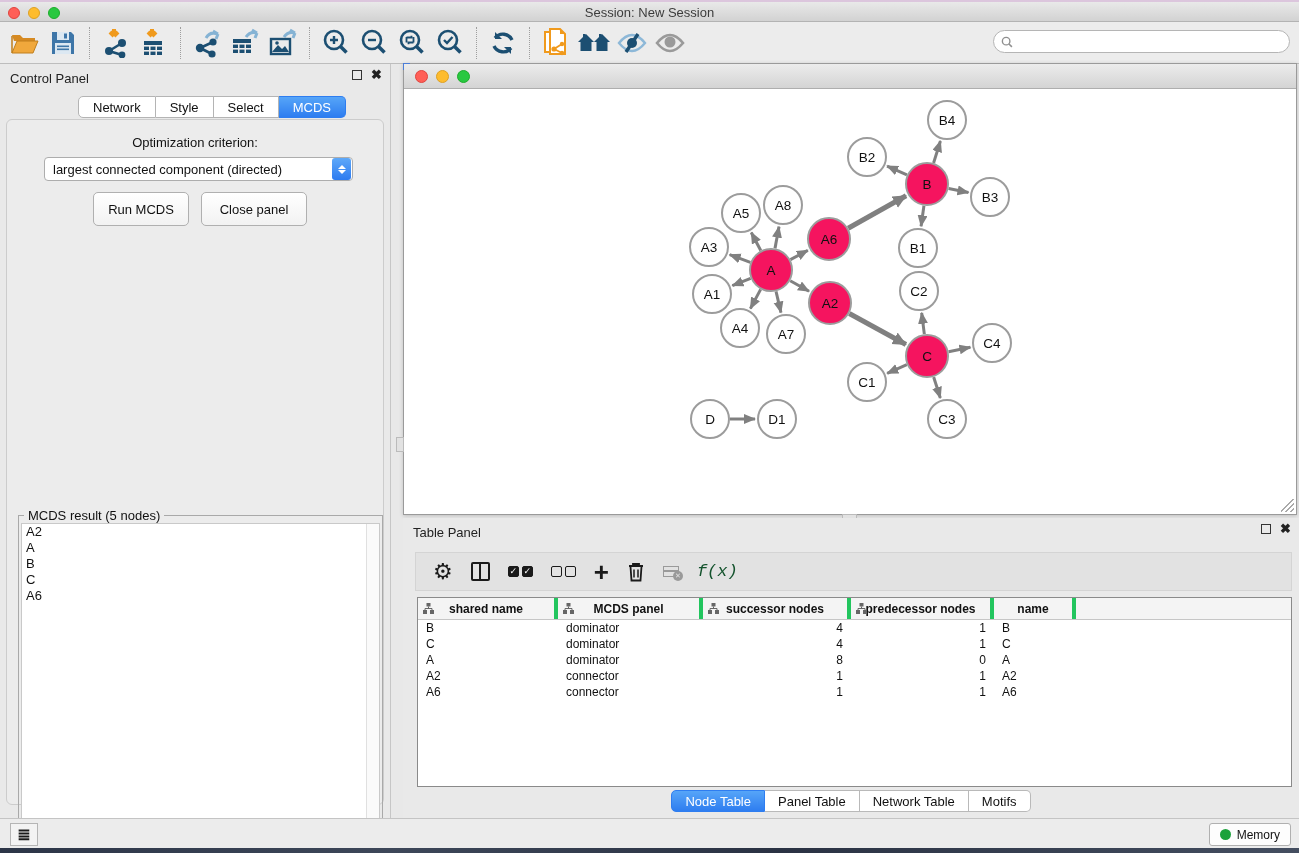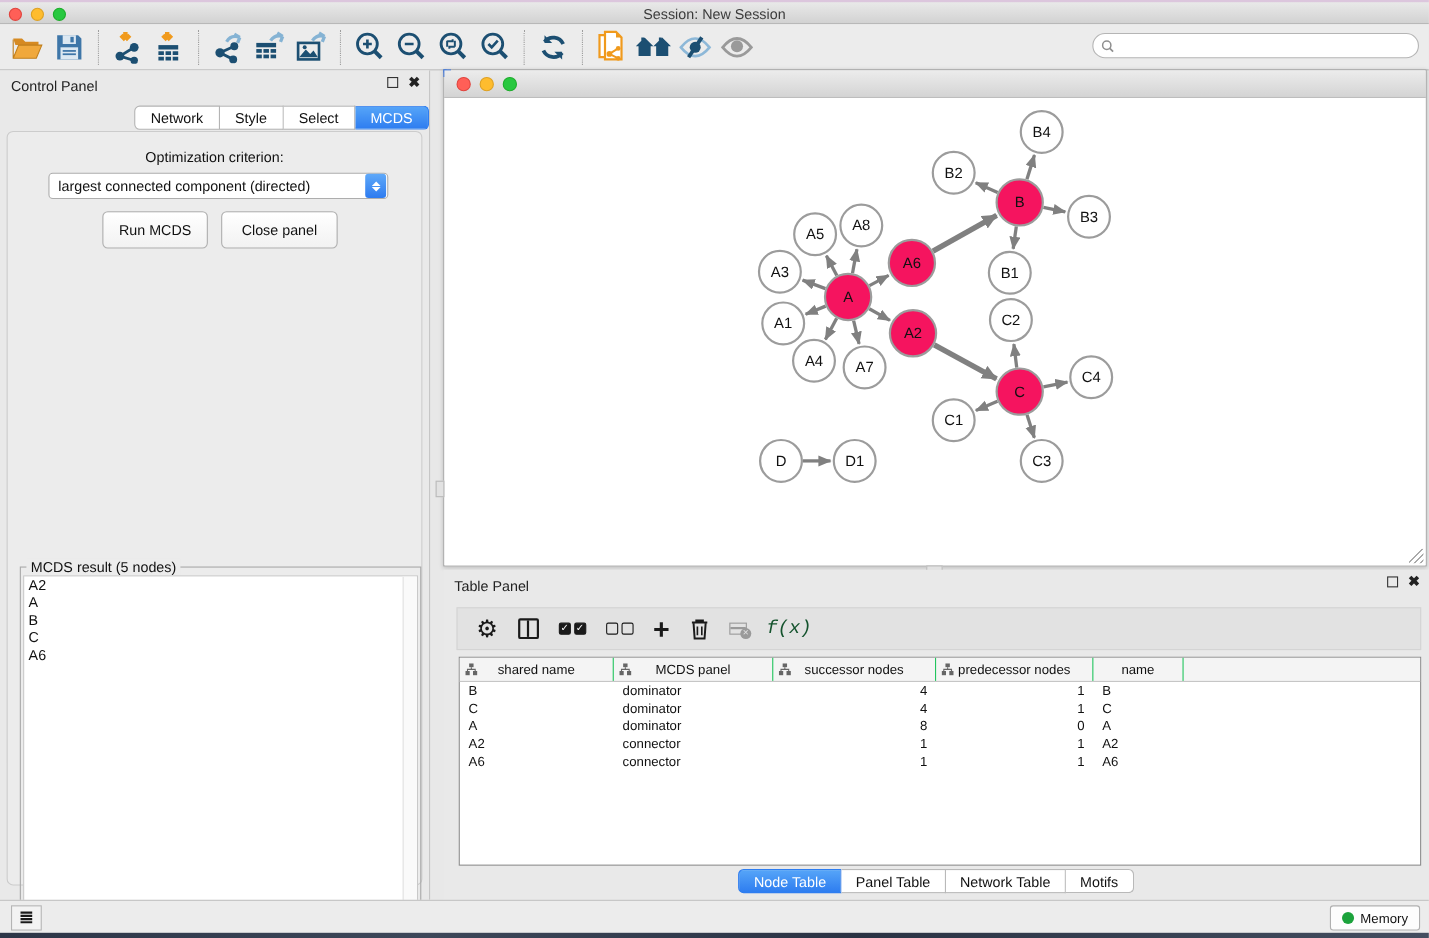--- a/index.html
+++ b/index.html
@@ -32,21 +32,21 @@
   
   .control-panel { position:absolute; left:0; top:64px; width:391px; height:754px;
     background:#e9e9e9; border-right:1px solid #c6c6c6; }
   .panel-head { position:absolute; left:10px; top:7px; font-size:13px; color:#222; }
   .panel-ctrls { position:absolute; right:8px; top:6px; display:flex; gap:9px; align-items:center; }
   .float-ic { width:10px; height:10px; border:1.5px solid #333; display:inline-block; }
   .close-ic { font-size:13px; font-weight:bold; color:#222; line-height:10px; }
   .seg-tabs { position:absolute; left:78px; top:32px; display:flex; }
   .seg-tab { height:22px; padding:0 14px; background:#fff; border:1px solid #b4b4b4; border-left:none;
     font-size:13px; color:#111; display:flex; align-items:center; }
-  .seg-tab:first-child { border-left:1px solid #b4b4b4; border-radius:5px 0 0 5px;margin-left:44px; }
+  .seg-tab:first-child { border-left:1px solid #b4b4b4; border-radius:5px 0 0 5px; }
   .seg-tab:last-child { border-radius:0 5px 5px 0; }
   .seg-tab.active { background:linear-gradient(#56a5f8,#2e7df0); border-color:#2e7df0; color:#fff; }
   .inner-panel { position:absolute; left:6px; top:55px; width:378px; height:686px;
     background:#ececec; border:1px solid #cccccc; border-radius:6px; }
   .opt-label { position:absolute; left:0; right:0; top:15px; text-align:center; font-size:13px; color:#111; }
   .dropdown { position:absolute; left:37px; top:37px; width:309px; height:24px; background:#fff;
     border:1px solid #adadad; border-radius:4px; display:flex; align-items:center; }
   .dropdown .dd-text { flex:1; font-size:13px; color:#111; padding-left:8px; white-space:nowrap; overflow:hidden; }
   .dd-stepper { width:19px; height:22px; background:linear-gradient(#5fa9f9,#2d7bf0); border-radius:3px;
     margin-right:1px; display:flex; flex-direction:column; align-items:center; justify-content:center; gap:1px; }
@@ -97,22 +97,22 @@
   .cb.on { background:#1a1a1a; }
   .plus-glyph { font-size:26px; font-weight:bold; line-height:20px; }
   .fx-glyph { font-family:Liberation Mono, monospace; font-style:italic; font-size:17px; color:#14532d; }
   .tablex-glyph { position:relative; width:16px; height:11px; border:1.5px solid #9a9a9a; }
   .tablex-glyph:before { content:""; position:absolute; left:0; right:0; top:3px; height:1.5px; background:#9a9a9a; }
   .tablex-glyph:after { content:"✕"; position:absolute; right:-5px; bottom:-5px; width:10px; height:10px;
     background:#9a9a9a; color:#e2e2e2; border-radius:50%; font-size:7px; line-height:10px; text-align:center; }
   .data-table { position:absolute; left:14px; top:79px; width:875px; height:190px; background:#fff;
     border:1px solid #8a8a8a; font-size:12px; }
   .dt-header { display:flex; height:22px; background:#f4f4f4; border-bottom:1px solid #c6c6c6; }
-  .dt-hcell { position:relative; border-right:1px solid #22c55e; display:flex; align-items:center; justify-content:center;
-    color:#111; }
+  .dt-hcell { position:relative; border-right:4px solid #22c55e; display:flex; align-items:center; justify-content:center;
+    color:#111;font-weight:bold; }
   .dt-hcell .hicon { position:absolute; left:5px; top:5px; }
   .dt-row { display:flex; height:16px; align-items:center; }
   .dt-cell { padding:0 8px; color:#111; white-space:nowrap; overflow:hidden; }
   .num { text-align:right; }
   .bottom-tabs { position:absolute; left:0; right:0; top:272px; display:flex; justify-content:center; }
   .bt-tab { height:22px; padding:0 13px; background:#fff; border:1px solid #b9b9b9; border-left:none;
     font-size:13px; color:#111; display:flex; align-items:center; }
   .bt-tab:first-child { border-left:1px solid #b9b9b9; border-radius:5px 0 0 5px; }
   .bt-tab:last-child { border-radius:0 5px 5px 0; }
   .bt-tab.active { background:linear-gradient(#56a5f8,#2e7df0); border-color:#2e7df0; color:#fff; }

